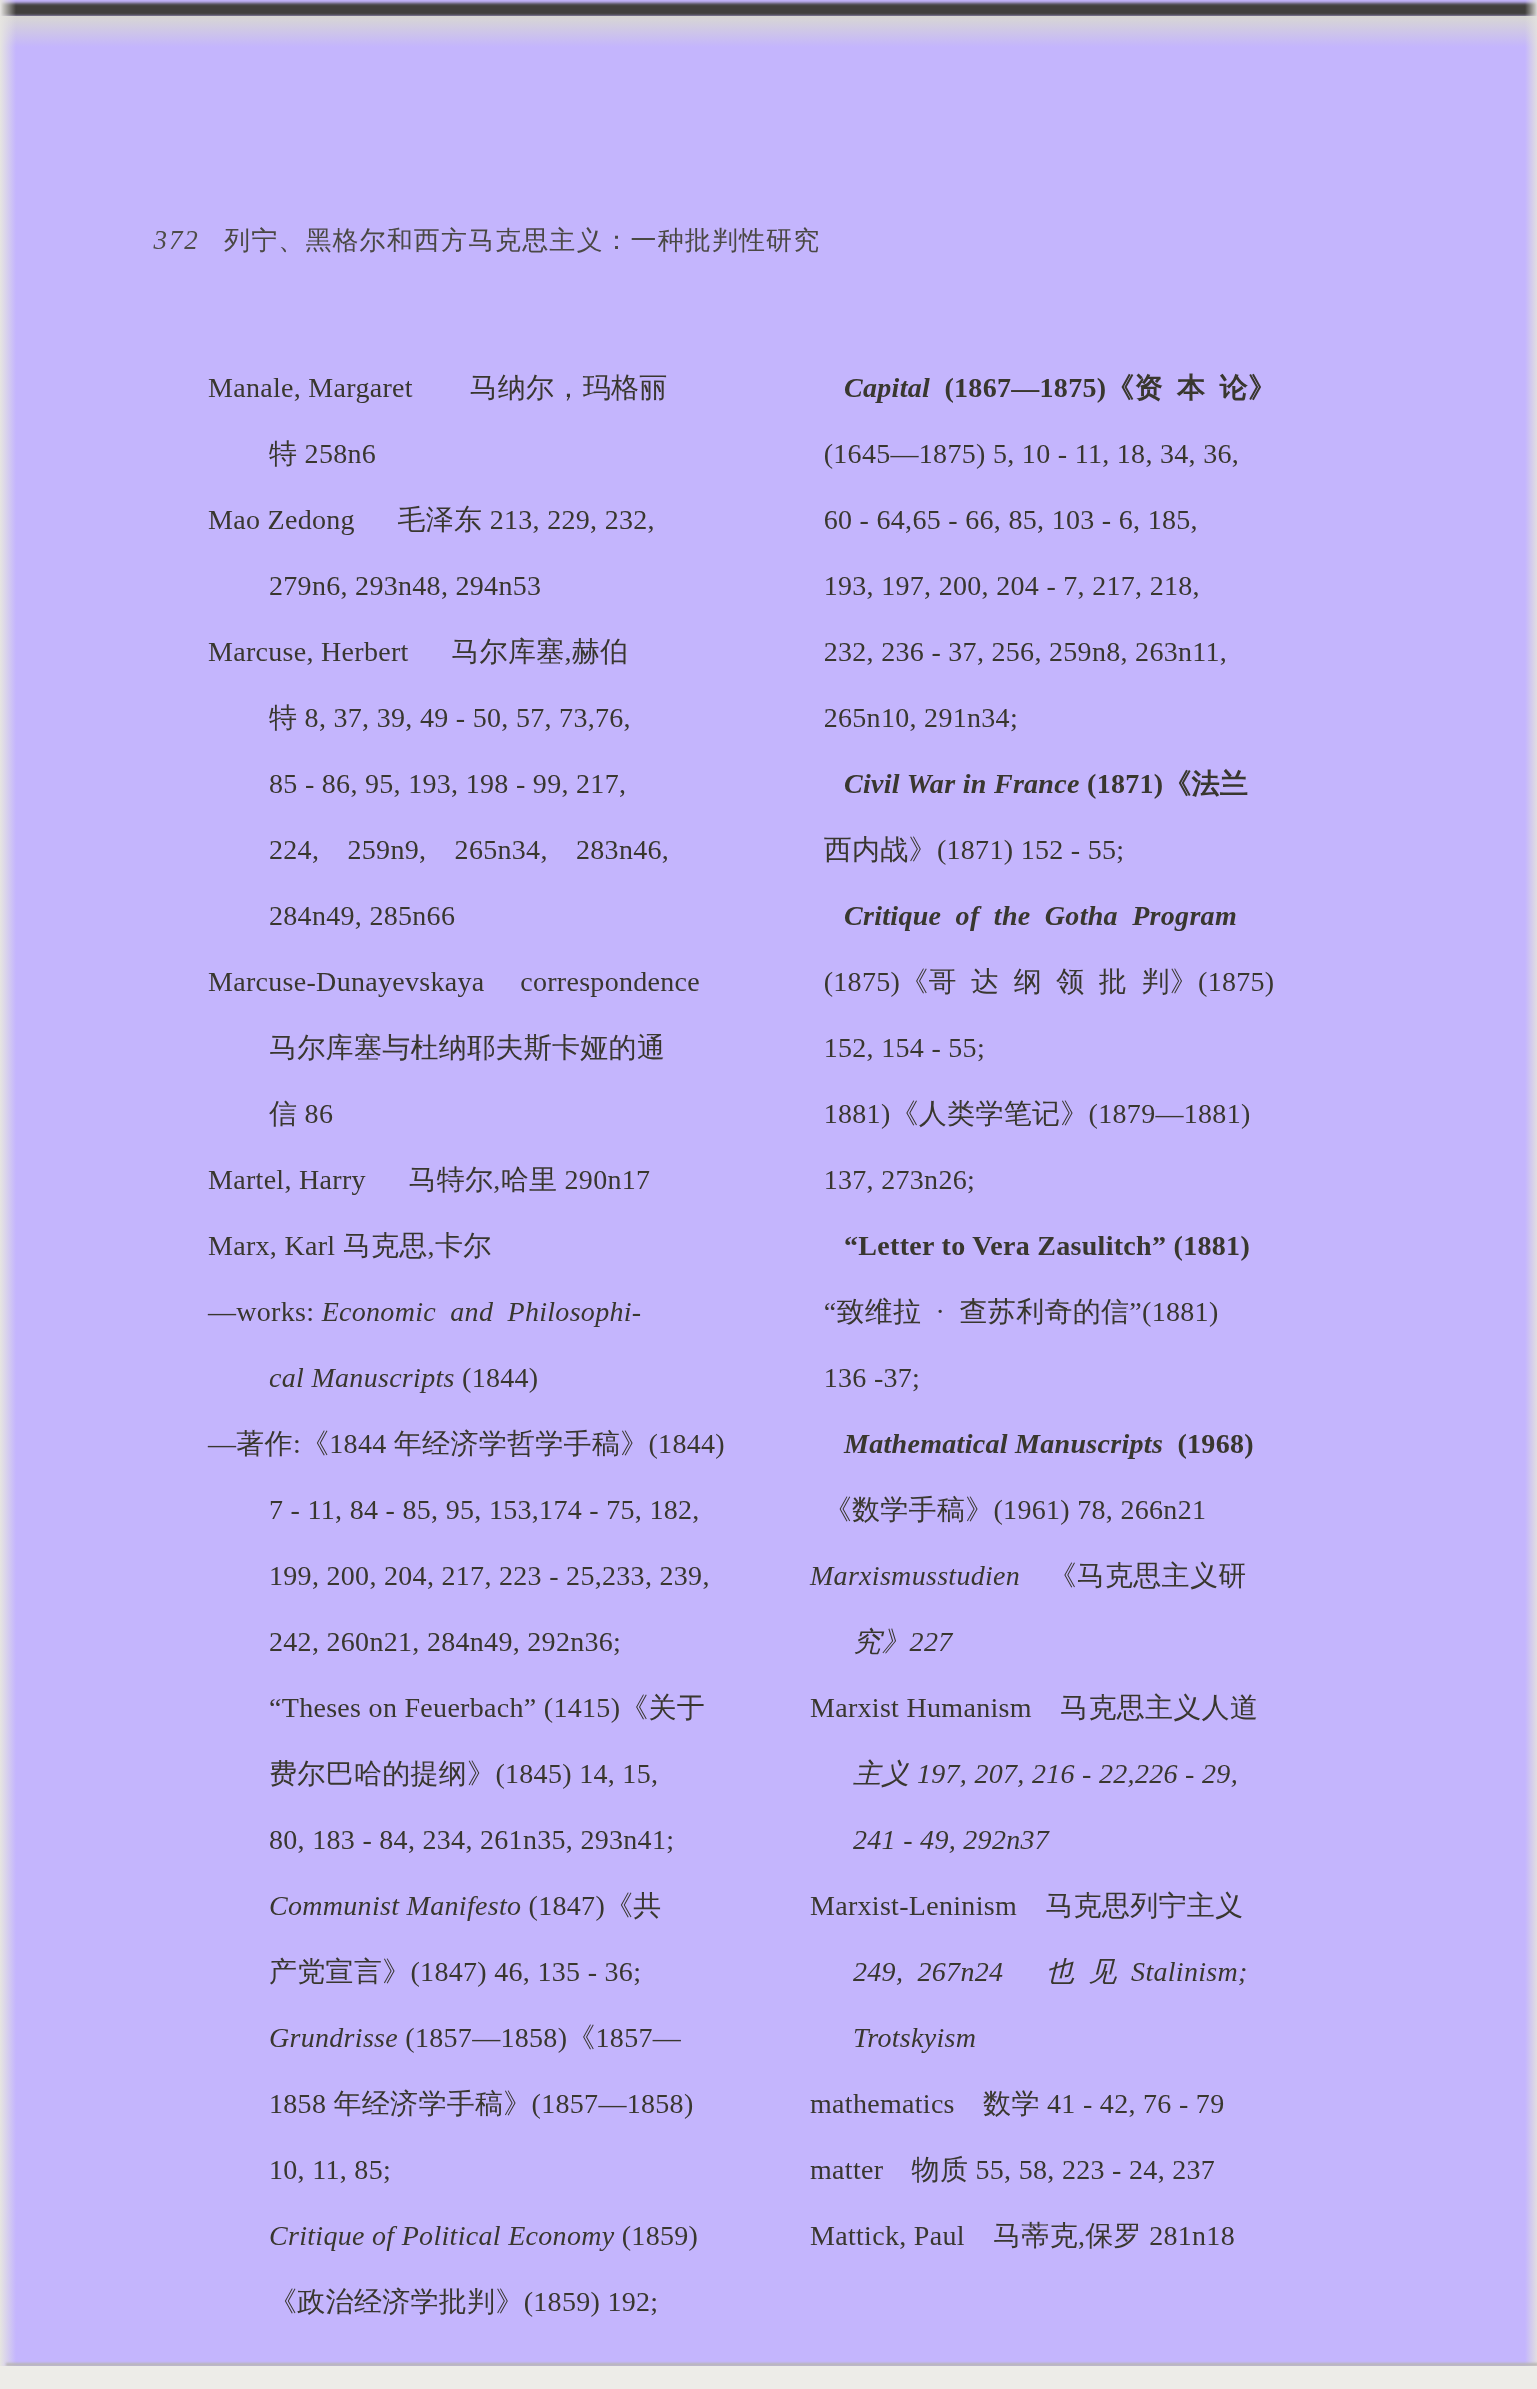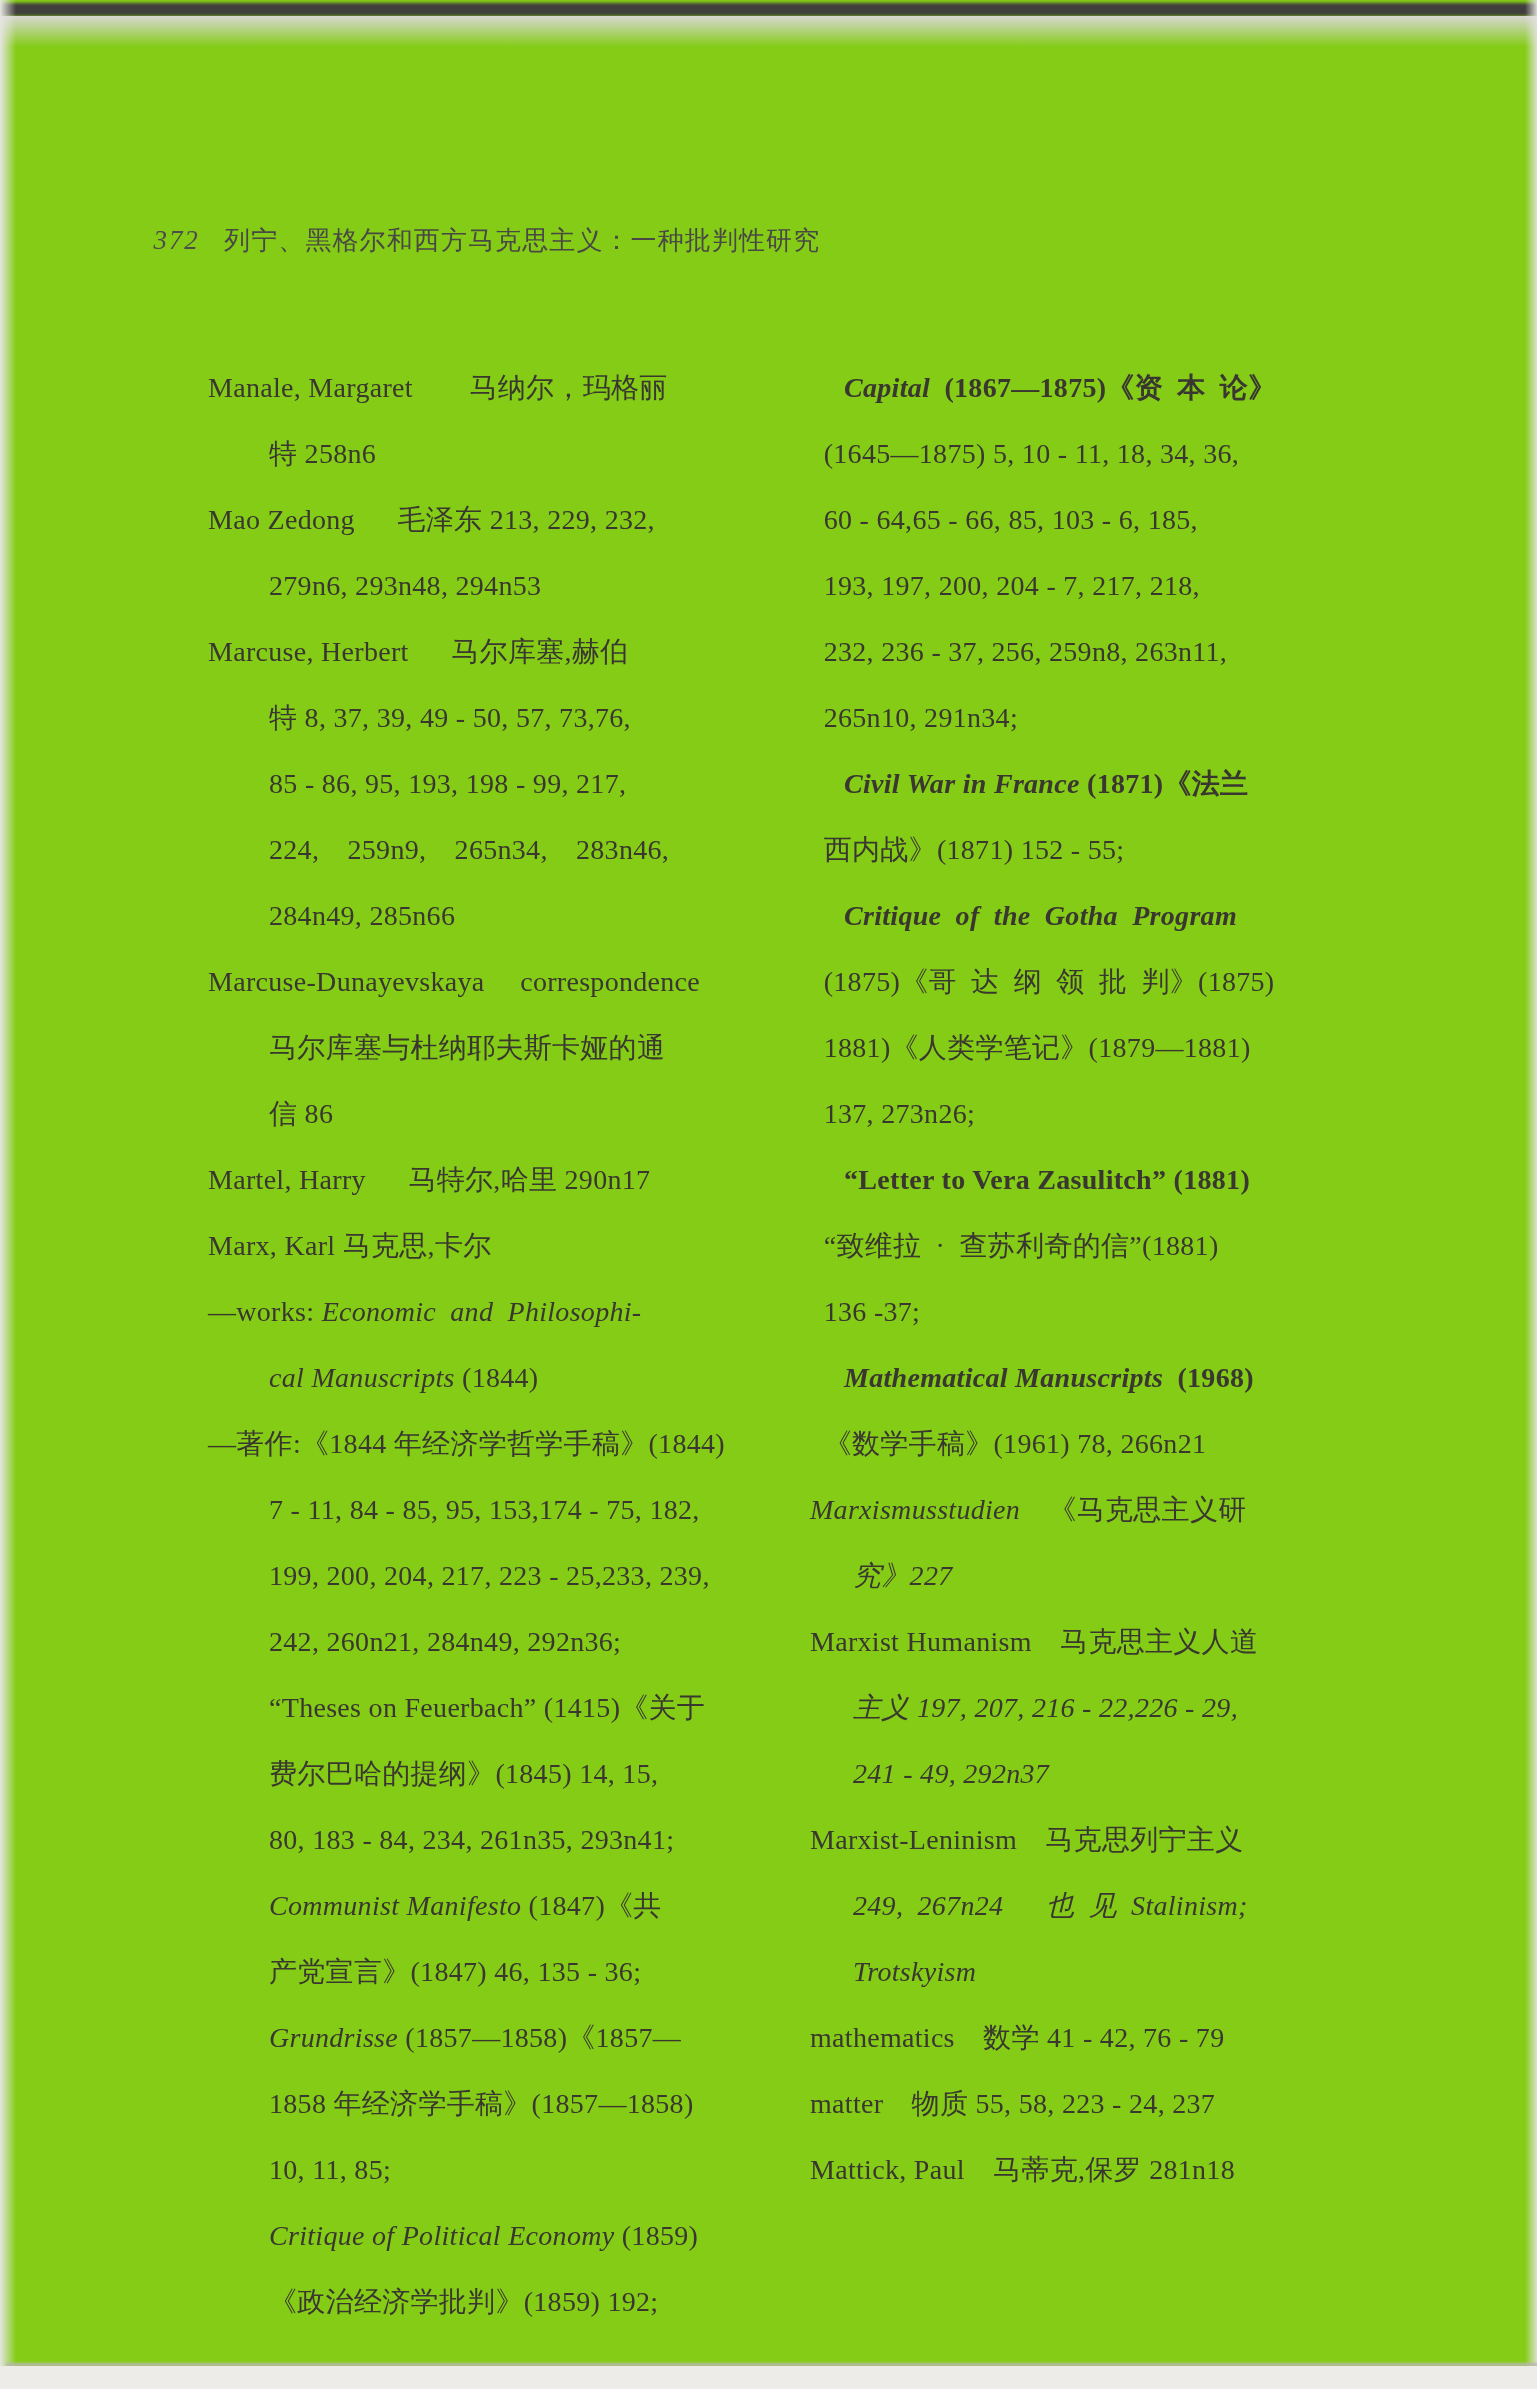--- a/index.html
+++ b/index.html
@@ -3,21 +3,21 @@
 <meta charset="utf-8">
 <style>
   html,body{margin:0;padding:0;}
   body{
     width:1538px;height:2389px;position:relative;
     background:#f2f1ee;
     font-family:"Liberation Serif","DejaVu Serif",serif;
   }
   .scan{
     position:absolute;inset:0;
-    background:#84cc16;
+    background:#c4b5fd;
     overflow:hidden;
   }
   
   .topbar{
     position:absolute;top:2.7px;left:0;right:0;height:13.7px;
     background:#413f3d;filter:blur(1.5px);
   }
   .topfade{
     position:absolute;top:16.4px;left:0;right:0;height:31px;
     background:linear-gradient(#d8d7d3,rgba(216,215,211,0));
@@ -113,20 +113,21 @@
       <div class="line ind2"><span class="it">Capital</span><span> (1867—1875)《资 本 论》</span></div>
       <div class="line ind1"><span>(1645—1875) 5, 10 - 11, 18, 34, 36,</span></div>
       <div class="line ind1"><span>60 - 64,65 - 66, 85, 103 - 6, 185,</span></div>
       <div class="line ind1"><span>193, 197, 200, 204 - 7, 217, 218,</span></div>
       <div class="line ind1"><span>232, 236 - 37, 256, 259n8, 263n11,</span></div>
       <div class="line ind1"><span>265n10, 291n34;</span></div>
       <div class="line ind2"><span class="it">Civil War in France</span><span> (1871)《法兰</span></div>
       <div class="line ind1"><span>西内战》(1871) 152 - 55;</span></div>
       <div class="line ind2"><span class="it">Critique of the Gotha Program</span></div>
       <div class="line ind1"><span>(1875)《哥 达 纲 领 批 判》(1875)</span></div>
+      <div class="line ind1"><span>152, 154 - 55;</span></div>
       <div class="line ind1"><span>1881)《人类学笔记》(1879—1881)</span></div>
       <div class="line ind1"><span>137, 273n26;</span></div>
       <div class="line ind2"><span>“Letter to Vera Zasulitch” (1881)</span></div>
       <div class="line ind1"><span>“致维拉 · 查苏利奇的信”(1881)</span></div>
       <div class="line ind1"><span>136 -37;</span></div>
       <div class="line ind2"><span class="it">Mathematical Manuscripts</span><span> (1968)</span></div>
       <div class="line ind1"><span>《数学手稿》(1961) 78, 266n21</span></div>
       <div class="line ind0"><span class="it">Marxismusstudien</span><span> 《马克思主义研</span></div>
       <div class="line ind3"><span>究》227</span></div>
       <div class="line ind0"><span>Marxist Humanism 马克思主义人道</span></div>

